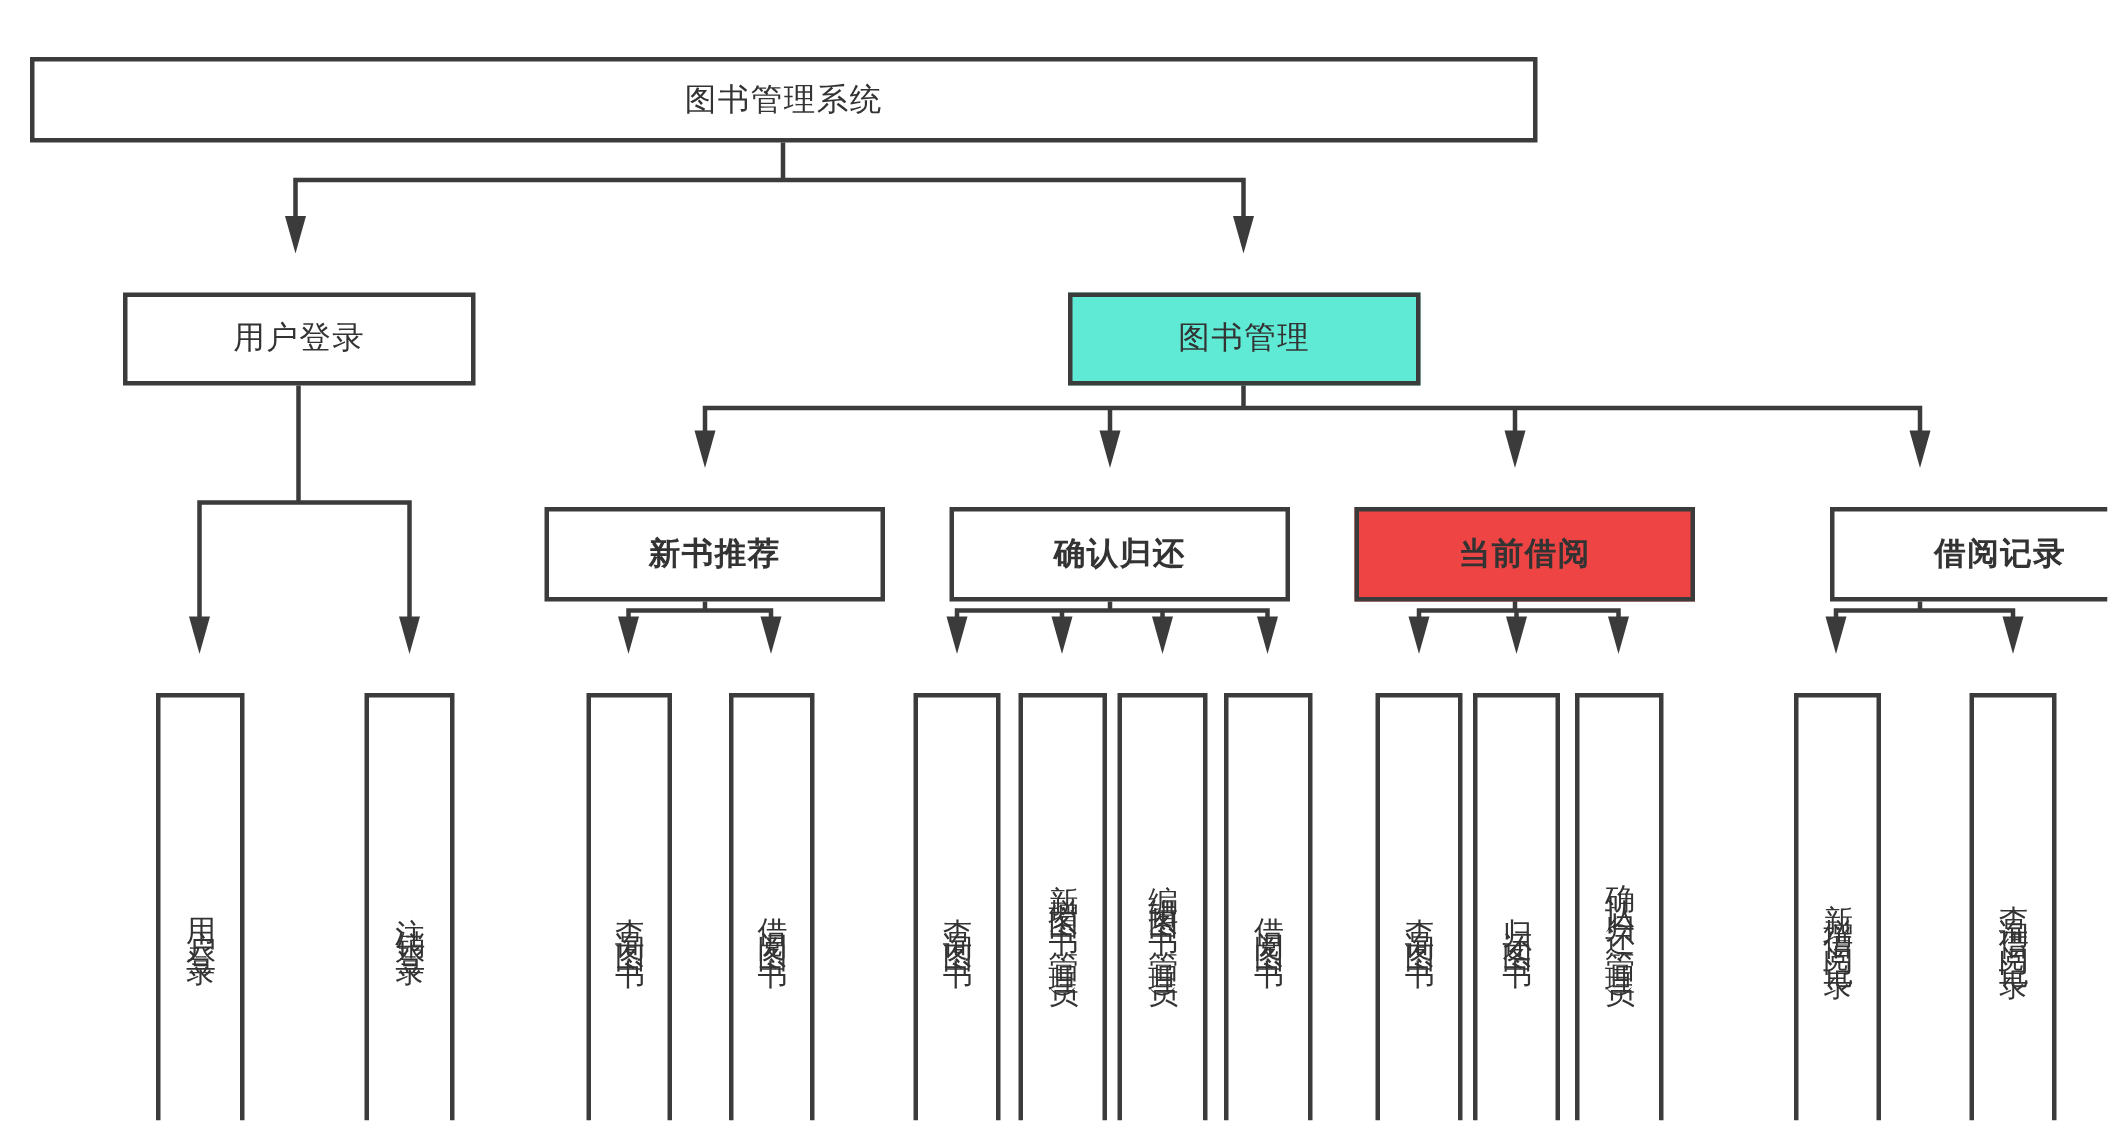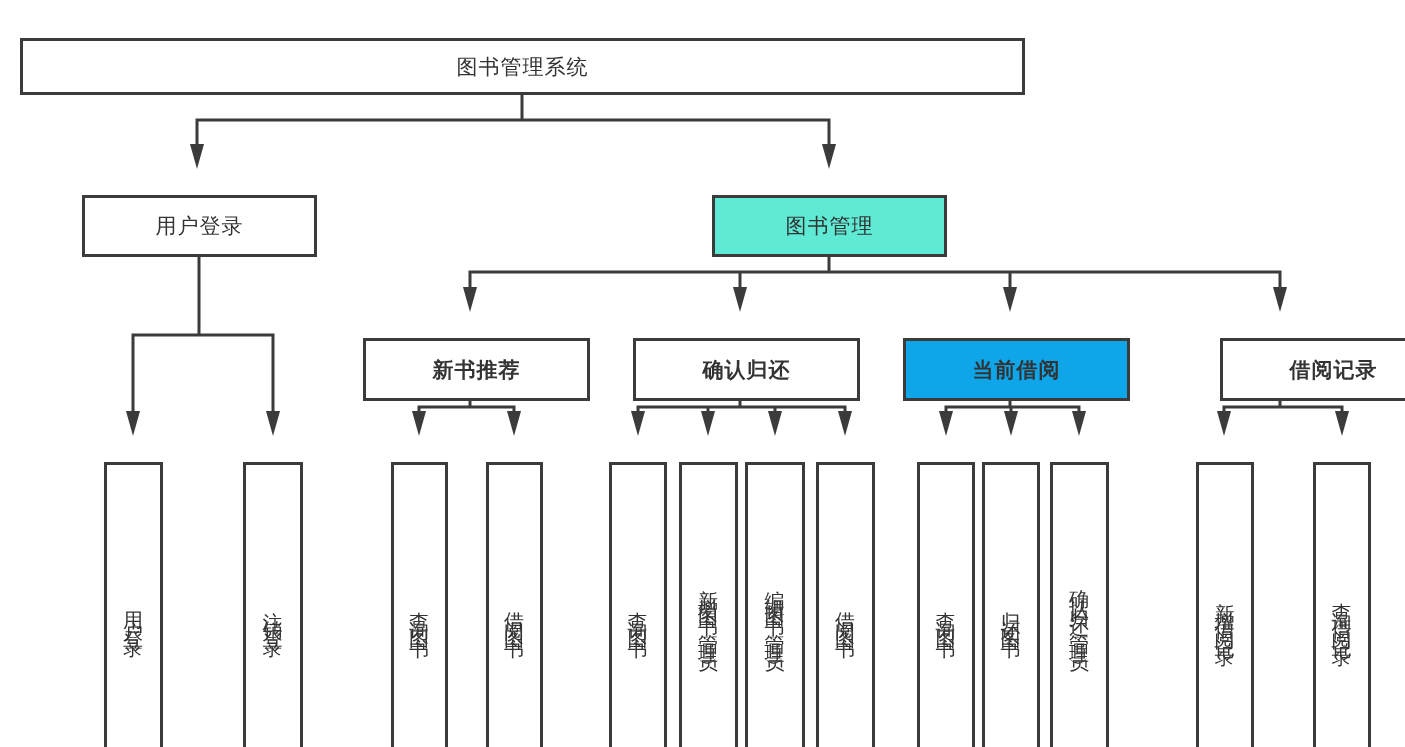--- a/index.html
+++ b/index.html
@@ -130,21 +130,21 @@
     <polygon class="arrowhead" points="1335,411 1349,411 1342,436" style="fill: rgb(59, 59, 59);"></polygon>
   </svg>
 
   <div class="box root-box" style="border-color: rgb(59, 59, 59); background: rgb(255, 255, 255); color: rgb(51, 51, 51);">图书管理系统</div>
 
   <div class="box lvl2 l2-a" style="border-color: rgb(59, 59, 59); background: rgb(255, 255, 255); color: rgb(51, 51, 51);">用户登录</div>
   <div class="box lvl2 l2-b" style="border-color: rgb(59, 59, 59); background: #5eead4; color: rgb(51, 51, 51);">图书管理</div>
 
   <div class="box lvl3 l3-a" style="border-color: rgb(59, 59, 59); background: rgb(255, 255, 255); color: rgb(51, 51, 51);">新书推荐</div>
   <div class="box lvl3 l3-b" style="border-color: rgb(59, 59, 59); background: rgb(255, 255, 255); color: rgb(51, 51, 51);">确认归还</div>
-  <div class="box lvl3 l3-c" style="border-color: rgb(59, 59, 59); background: #0ea5e9; color: rgb(51, 51, 51); text-align: right;">当前借阅</div>
+  <div class="box lvl3 l3-c" style="border-color: rgb(59, 59, 59); background: #ef4444; color: rgb(51, 51, 51); text-align: right;">当前借阅</div>
   <div class="box lvl3 l3-d" style="border-color: rgb(59, 59, 59); background: rgb(255, 255, 255); color: rgb(51, 51, 51);">借阅记录</div>
 
   <div class="box leaf lvl4 g1-a" style="border-color: rgb(59, 59, 59); background: rgb(255, 255, 255); color: rgb(51, 51, 51);">用户登录</div>
   <div class="box leaf lvl4 g1-b" style="border-color: rgb(59, 59, 59); background: rgb(255, 255, 255); color: rgb(51, 51, 51);">注销登录</div>
 
   <div class="box leaf lvl4 g2-a" style="border-color: rgb(59, 59, 59); background: rgb(255, 255, 255); color: rgb(51, 51, 51);">查询图书</div>
   <div class="box leaf lvl4 g2-b" style="border-color: rgb(59, 59, 59); background: rgb(255, 255, 255); color: rgb(51, 51, 51);">借阅图书</div>
 
   <div class="box leaf lvl4 g3-a" style="border-color: rgb(59, 59, 59); background: rgb(255, 255, 255); color: rgb(51, 51, 51);">查询图书</div>
   <div class="box leaf lvl4 g3-b" style="border-color: rgb(59, 59, 59); background: rgb(255, 255, 255); color: rgb(51, 51, 51);">新增图书（管理员）</div>

